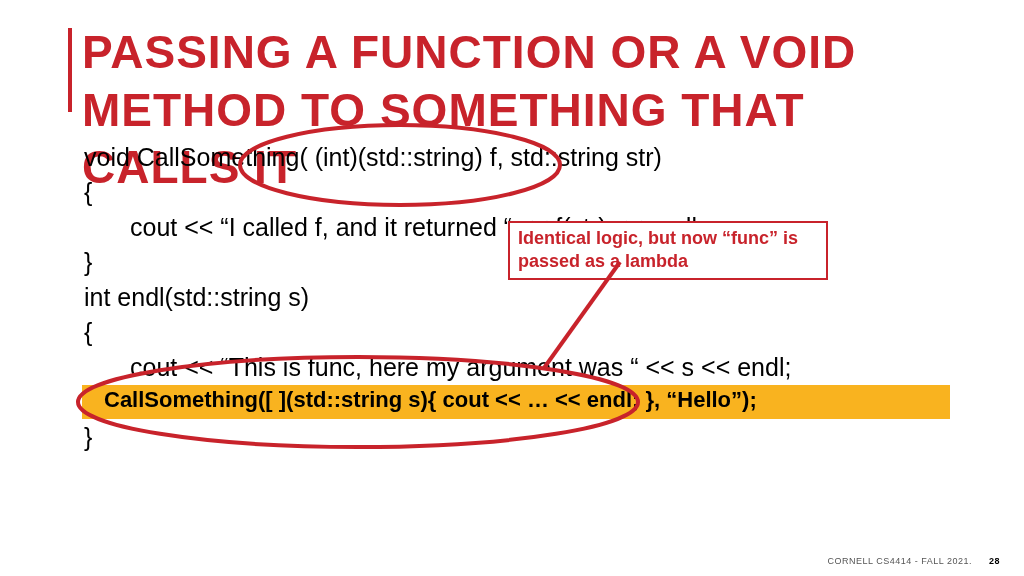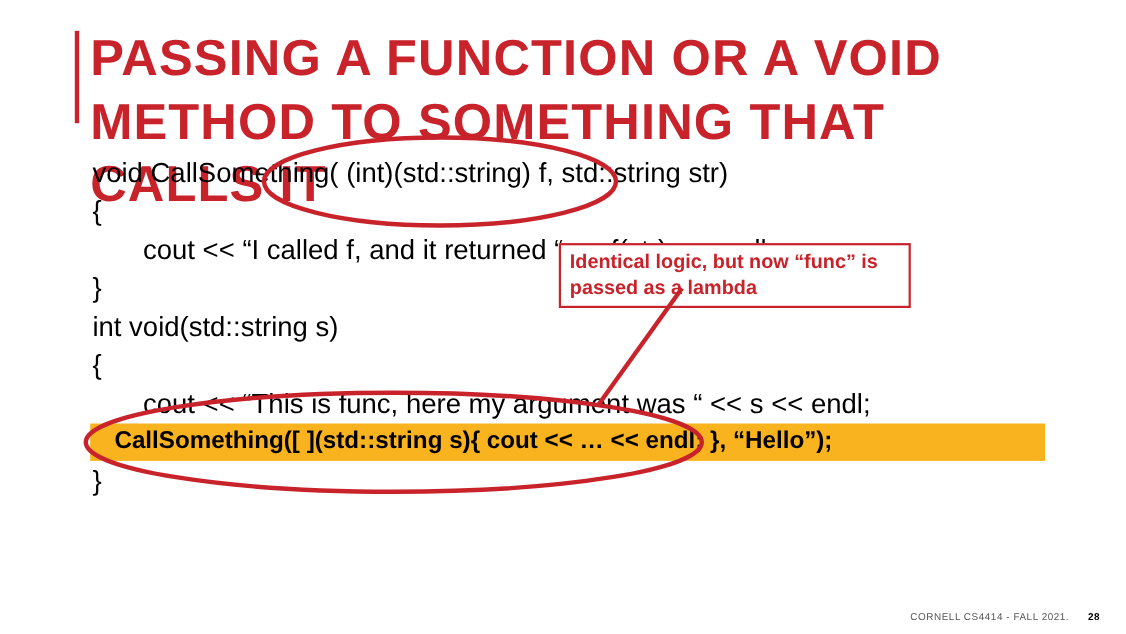--- a/index.html
+++ b/index.html
@@ -98,21 +98,21 @@
 
 <div class="accent-bar"></div>
 
 <h1 class="title">PASSING A FUNCTION OR A VOID METHOD TO SOMETHING THAT CALLS IT</h1>
 
 <div class="codeblock">
   <div class="line">void CallSomething( (int)(std::string) f, std::string str)</div>
   <div class="line">{</div>
   <div class="line"><span class="indent">cout &lt;&lt; “I called f, and it returned “ &lt;&lt; f(str) &lt;&lt; endl;</span></div>
   <div class="line">}</div>
-  <div class="line">int void(std::string s)</div>
+  <div class="line">int endl(std::string s)</div>
   <div class="line">{</div>
   <div class="line"><span class="indent">cout &lt;&lt; “This is func, here my argument was “ &lt;&lt; s &lt;&lt; endl;</span></div>
   <div class="line"><span class="indent">return s.length();</span></div>
   <div class="line">}</div>
 </div>
 
 <div class="highlight-bar"></div>
 <div class="highlight-code">CallSomething([ ](std::string s){ cout &lt;&lt; … &lt;&lt; endl; }, “Hello”);</div>
 
 <div class="annotation-box">Identical logic, but now “func” is passed as a lambda</div>

